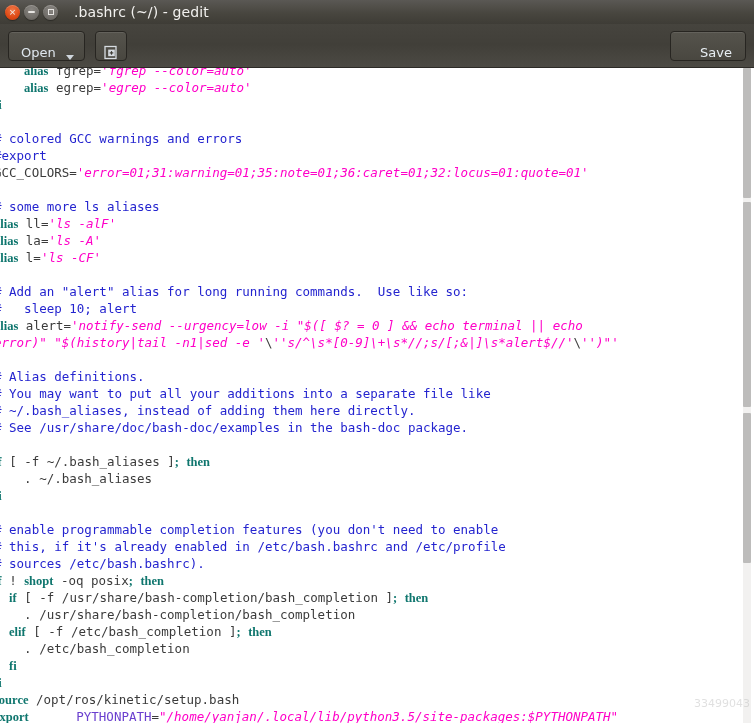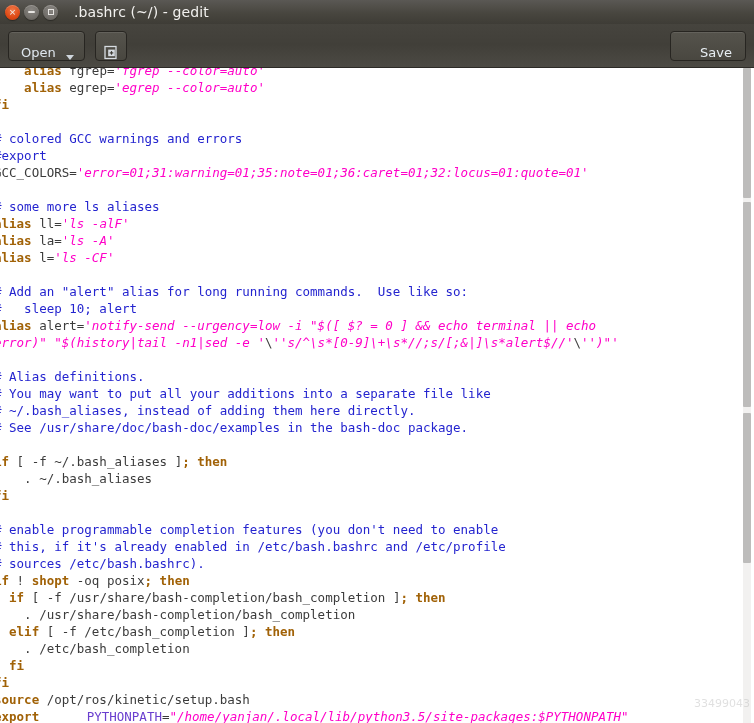--- a/index.html
+++ b/index.html
@@ -157,21 +157,21 @@
     font-size: 12.5px;
     line-height: 17px;
     white-space: pre;
     color: #3b3b3b;
   }
   .code .line {
     height: 17px;
     white-space: pre;
   }
   
-  .kw      { color: #a16207; font-weight: bold; }
+  .kw      { color: #0f766e; font-weight: bold; font-family: Liberation Serif, serif; }
   .cmt     { color: #2424cf; }
   .str     { color: #ff00c8; font-style: italic; }
   .var     { color: #6a3fcf; margin-left: 40px; }
   .plain   { color: #3b3b3b; text-align: center; }
 
   
   .vscroll {
     position: absolute;
     top: 0;
     right: 0;

